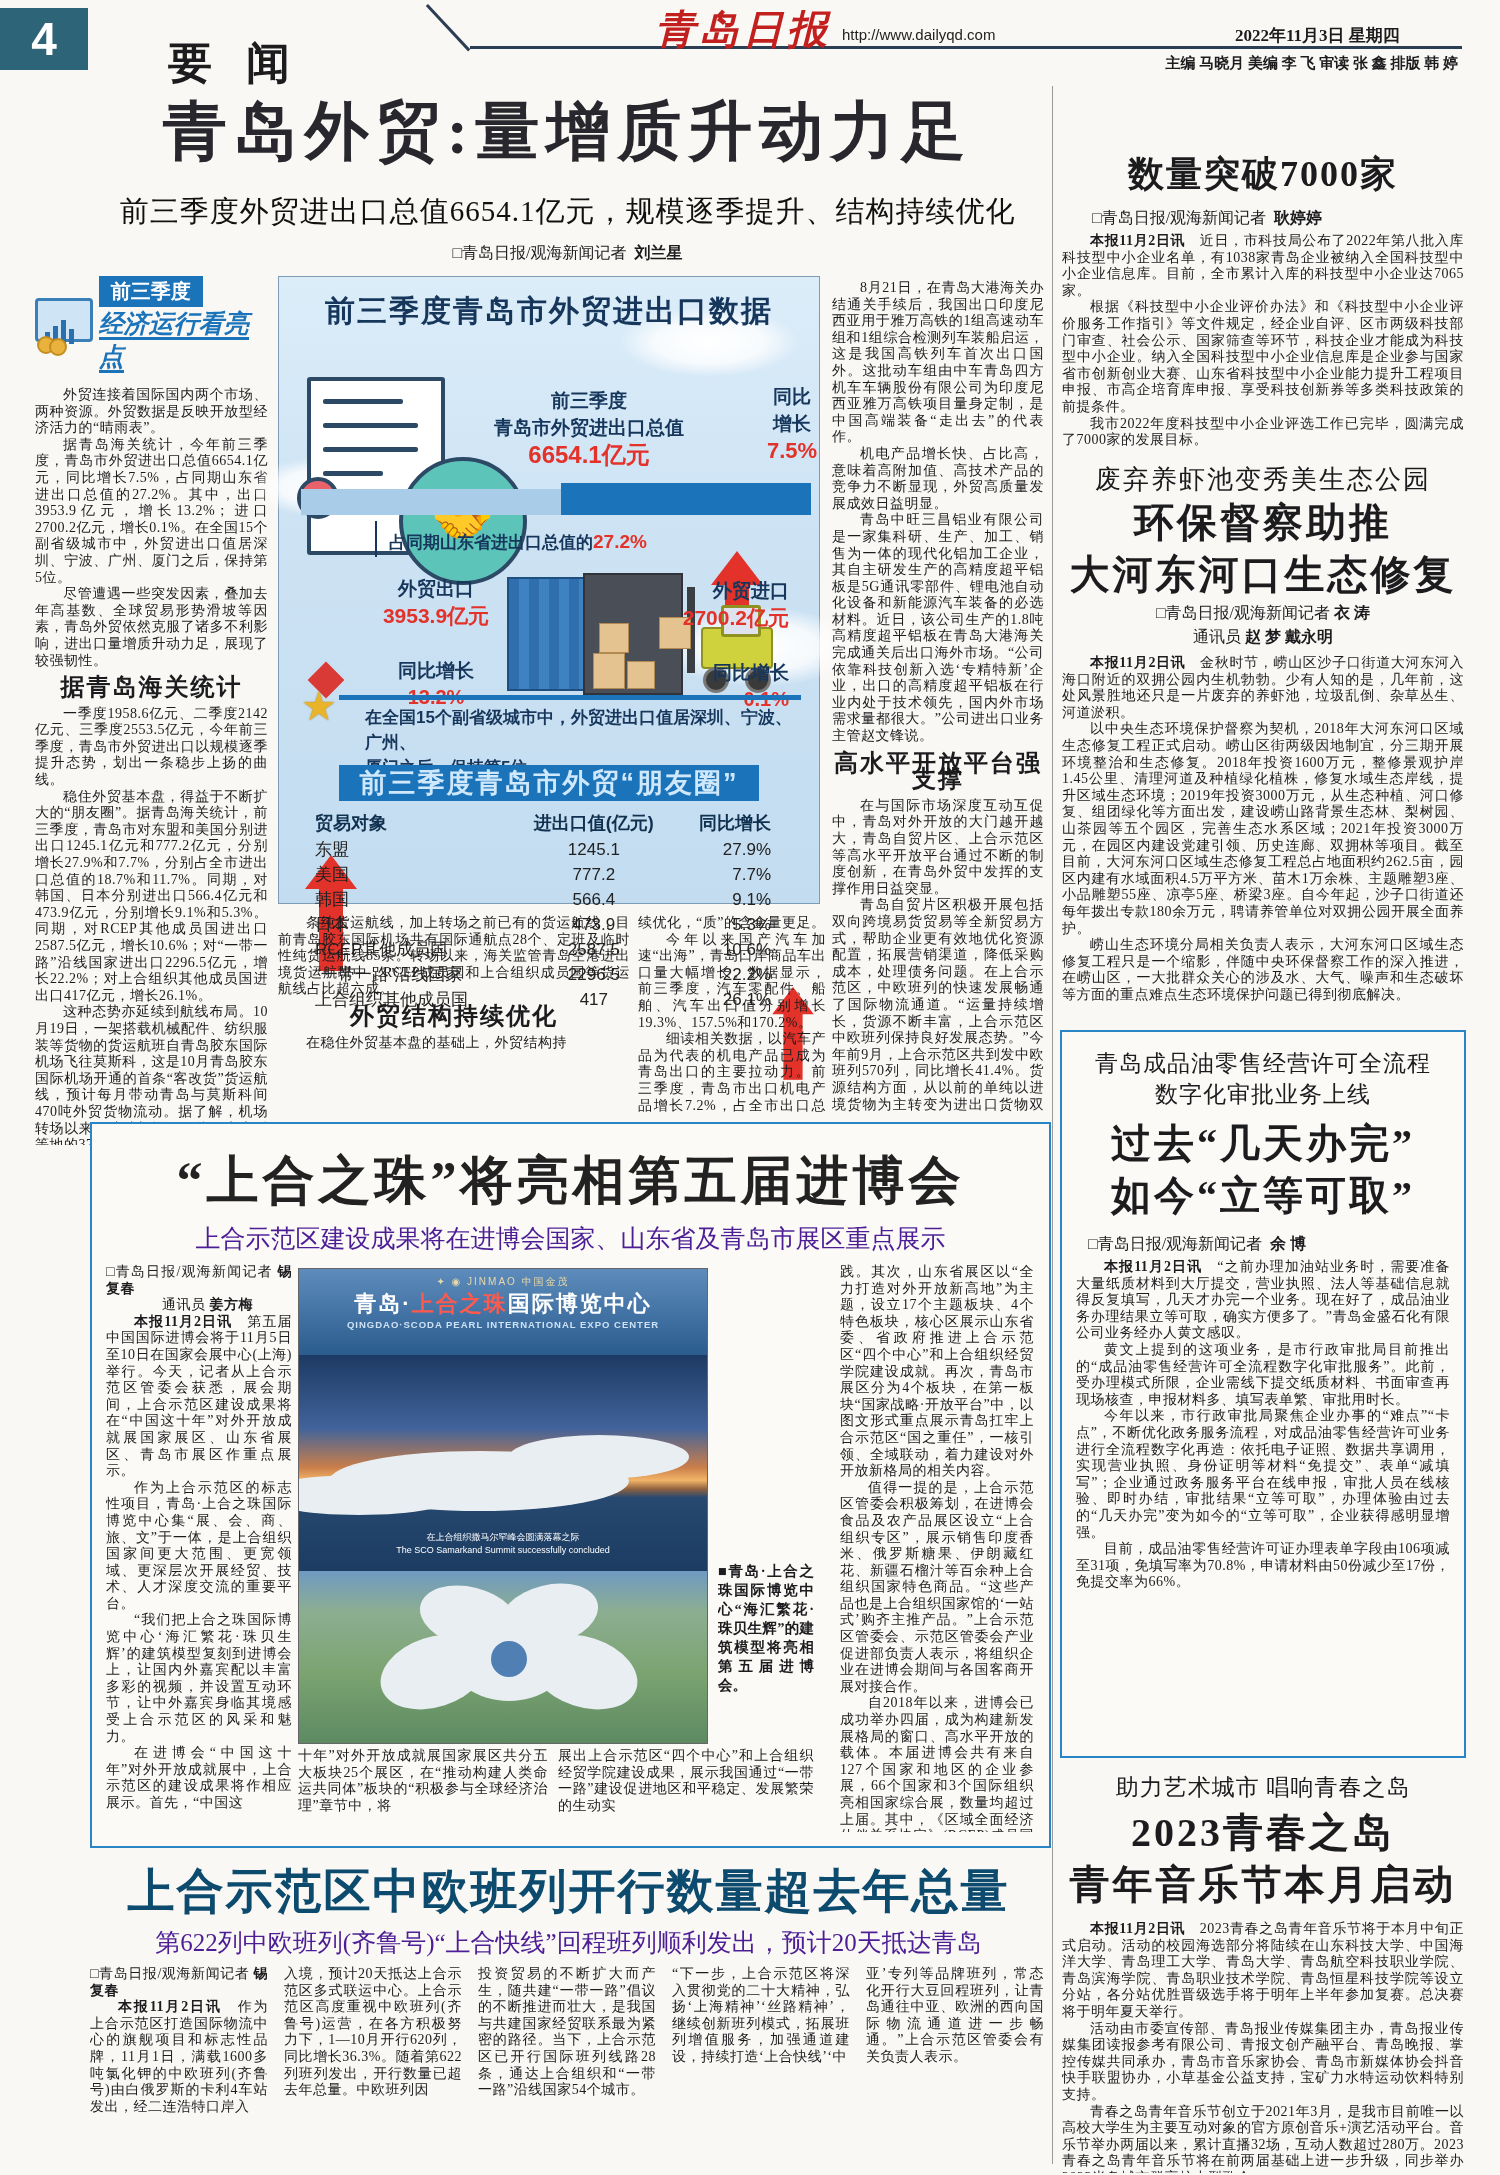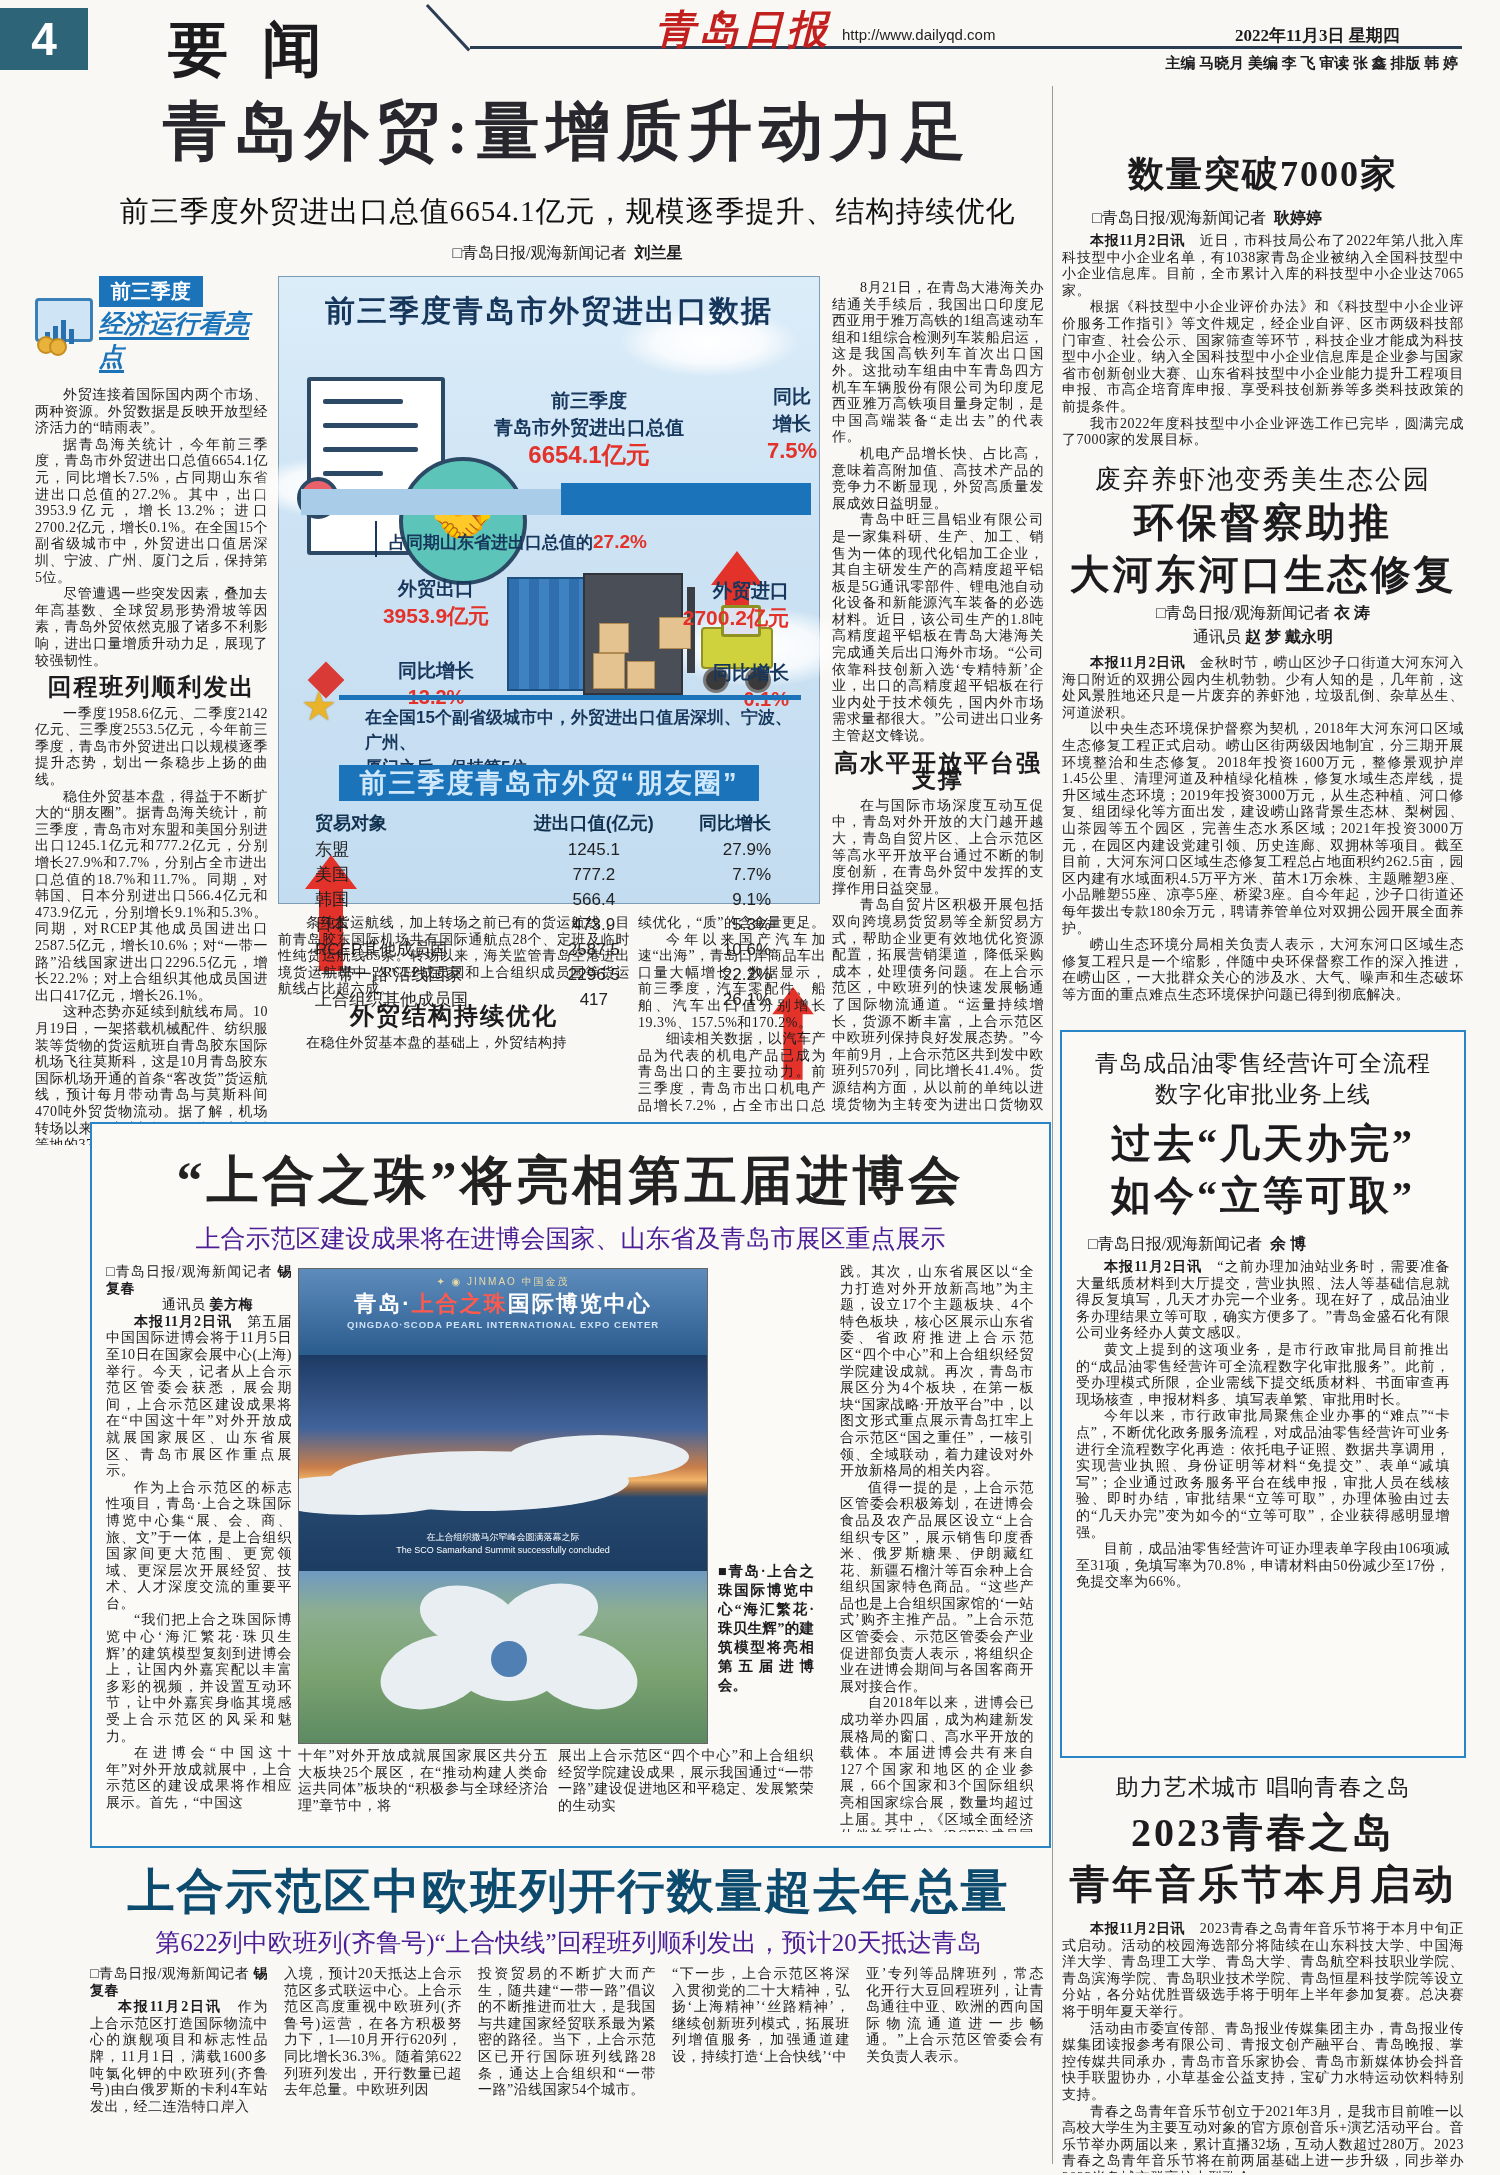--- a/index.html
+++ b/index.html
@@ -3,21 +3,21 @@
 <meta charset="utf-8">
 <style>
   html,body{margin:0;padding:0;background:#e8e6e0;}
   #page{position:relative;width:1500px;height:2175px;background:#faf8f4;margin:0 auto;overflow:hidden;
         font-family:"Liberation Serif", serif;color:#1c1c1f;}
   .abs{position:absolute;}
   .ov{overflow:hidden;}
   
   .pagenum{background:#2e6478;color:#fff;font-family:"Liberation Sans",sans-serif;font-weight:bold;
            font-size:46px;text-align:center;line-height:62px;}
-  .section{font-size:60px;font-weight:bold;letter-spacing:34px;}
+  .section{font-size:44px;font-weight:bold;letter-spacing:34px;margin-top:24px;}
   .mastrule{background:#2c3e54;}
   .diag{background:#2c3e54;transform:rotate(47deg);transform-origin:left top;}
   .logo{color:#c21f1f;font-size:40px;font-weight:bold;font-style:italic;letter-spacing:4px;}
   .masturl{font-family:"Liberation Sans",sans-serif;font-size:15px;color:#222;}
   .mastdate{font-size:17px;font-weight:bold;}
   .staff{font-size:15px;font-weight:bold;text-align:right;}
   
   .h1{font-size:64px;font-weight:bold;letter-spacing:7px;text-align:center;color:#27272d;}
   .h1sub{font-size:29px;text-align:center;letter-spacing:1px;color:#111;}
   .byline{font-size:16px;text-align:center;}
@@ -119,21 +119,21 @@
       </span>
       <span>
         <span class="badge-blue">前三季度</span><br>
         <span class="badge-line2">经济运行看亮点</span>
       </span>
     </div>
     <div class="body ov" style="margin-top:14px;height:758px;">
       <p>外贸连接着国际国内两个市场、两种资源。外贸数据是反映开放型经济活力的“晴雨表”。</p>
       <p>据青岛海关统计，今年前三季度，青岛市外贸进出口总值6654.1亿元，同比增长7.5%，占同期山东省进出口总值的27.2%。其中，出口3953.9亿元，增长13.2%；进口2700.2亿元，增长0.1%。在全国15个副省级城市中，外贸进出口值居深圳、宁波、广州、厦门之后，保持第5位。</p>
       <p>尽管遭遇一些突发因素，叠加去年高基数、全球贸易形势滑坡等因素，青岛外贸依然克服了诸多不利影响，进出口量增质升动力足，展现了较强韧性。</p>
-      <div class="subhead">回程班列顺利发出</div>
+      <div class="subhead">据青岛海关统计</div>
       <p>一季度1958.6亿元、二季度2142亿元、三季度2553.5亿元，今年前三季度，青岛市外贸进出口以规模逐季提升态势，划出一条稳步上扬的曲线。</p>
       <p>稳住外贸基本盘，得益于不断扩大的“朋友圈”。据青岛海关统计，前三季度，青岛市对东盟和美国分别进出口1245.1亿元和777.2亿元，分别增长27.9%和7.7%，分别占全市进出口总值的18.7%和11.7%。同期，对韩国、日本分别进出口566.4亿元和473.9亿元，分别增长9.1%和5.3%。同期，对RCEP其他成员国进出口2587.5亿元，增长10.6%；对“一带一路”沿线国家进出口2296.5亿元，增长22.2%；对上合组织其他成员国进出口417亿元，增长26.1%。</p>
       <p>这种态势亦延续到航线布局。10月19日，一架搭载机械配件、纺织服装等货物的货运航班自青岛胶东国际机场飞往莫斯科，这是10月青岛胶东国际机场开通的首条“客改货”货运航线，预计每月带动青岛与莫斯科间470吨外贸货物流动。据了解，机场转场以来，陆续新增了飞往日本大阪等地的37</p>
     </div>
   </div>
 
   <div class="abs info" style="left:278px;top:276px;width:540px;height:626px;">
     <div class="cloud" style="left:340px;top:30px;width:180px;height:70px;"></div>
     <div class="cloud" style="-20px;left:-30px;top:180px;width:160px;height:60px;"></div>
     <div class="cloud" style="left:380px;top:330px;width:200px;height:80px;"></div>

